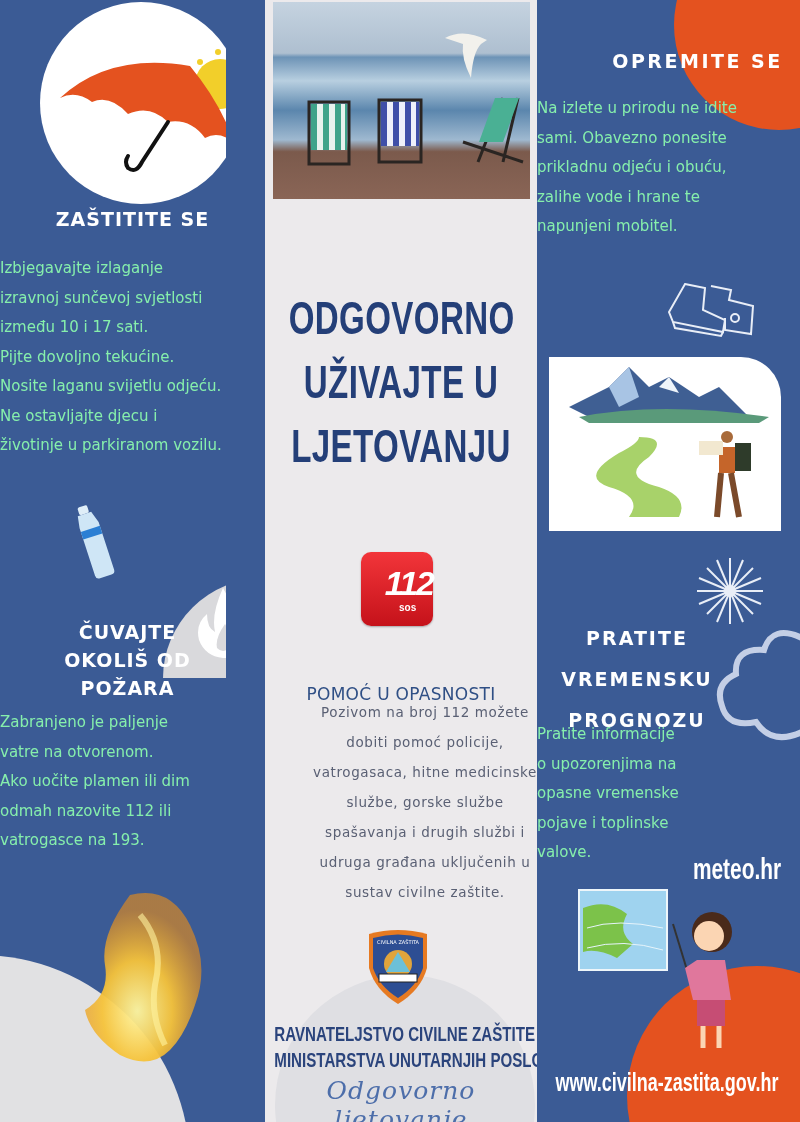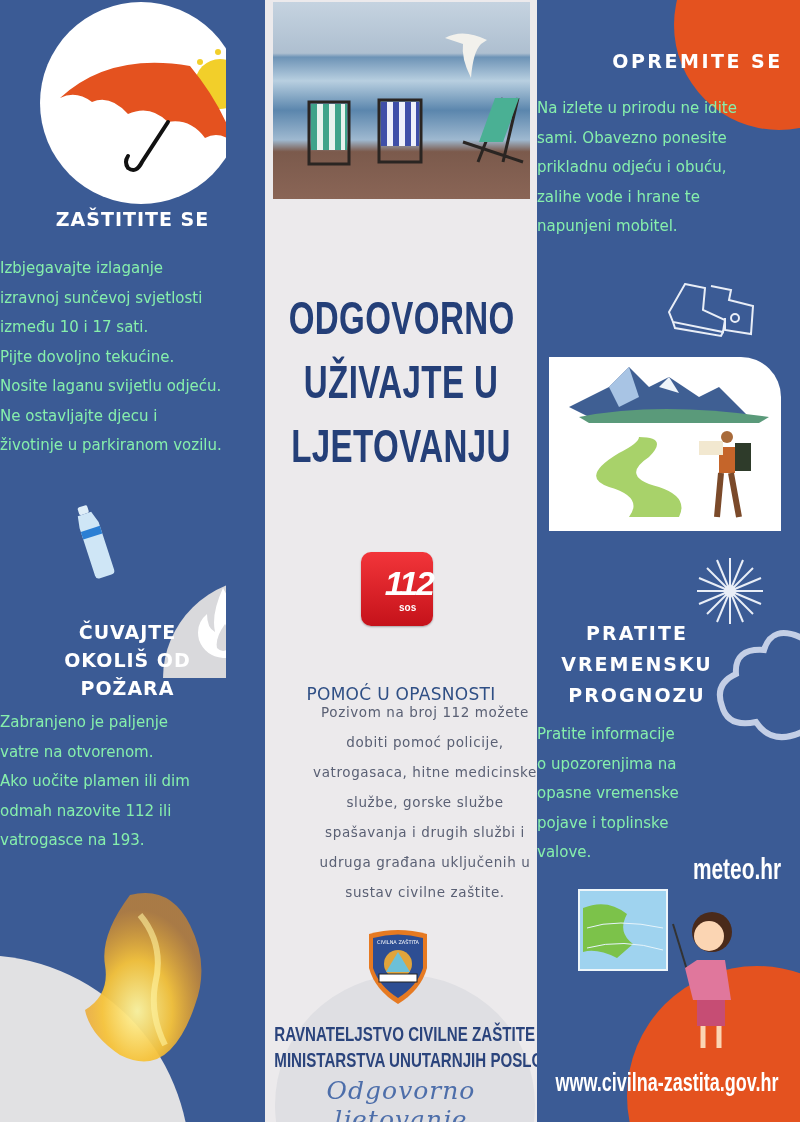--- a/index.html
+++ b/index.html
@@ -208,21 +208,21 @@
       <circle cx="35" cy="35" r="6" fill="#e9eef7"></circle>
     </svg>
   </div>
 
   <div class="abs" style="left:175px;top:628px;width:100px;height:120px;">
     <svg width="100" height="120" viewBox="0 0 100 120">
       <path d="M90 10 Q60 -4 52 22 Q22 20 24 46 Q2 56 10 78 Q16 100 44 94 Q60 118 90 104" fill="none" stroke="#c4cfe6" stroke-width="6"></path>
     </svg>
   </div>
 
-  <div class="abs heading" style="left:0;top:618px;width:200px;font-size:19px;line-height:31px;letter-spacing:2px;white-space:pre-line;">PRATITE
+  <div class="abs heading" style="left:0;top:618px;width:200px;font-size:19px;line-height:41px;letter-spacing:2px;white-space:pre-line;">PRATITE
 VREMENSKU
 PROGNOZU</div>
   <div class="abs body-text" style="left:0;top:720px;width:216px;">Pratite informacije
 o upozorenjima na
 opasne vremenske
 pojave i toplinske
 valove.</div>
 
   <div class="abs condensed" style="left:130px;top:853px;width:140px;text-align:center;font-size:29px;color:#ffffff;">meteo.hr</div>
 

